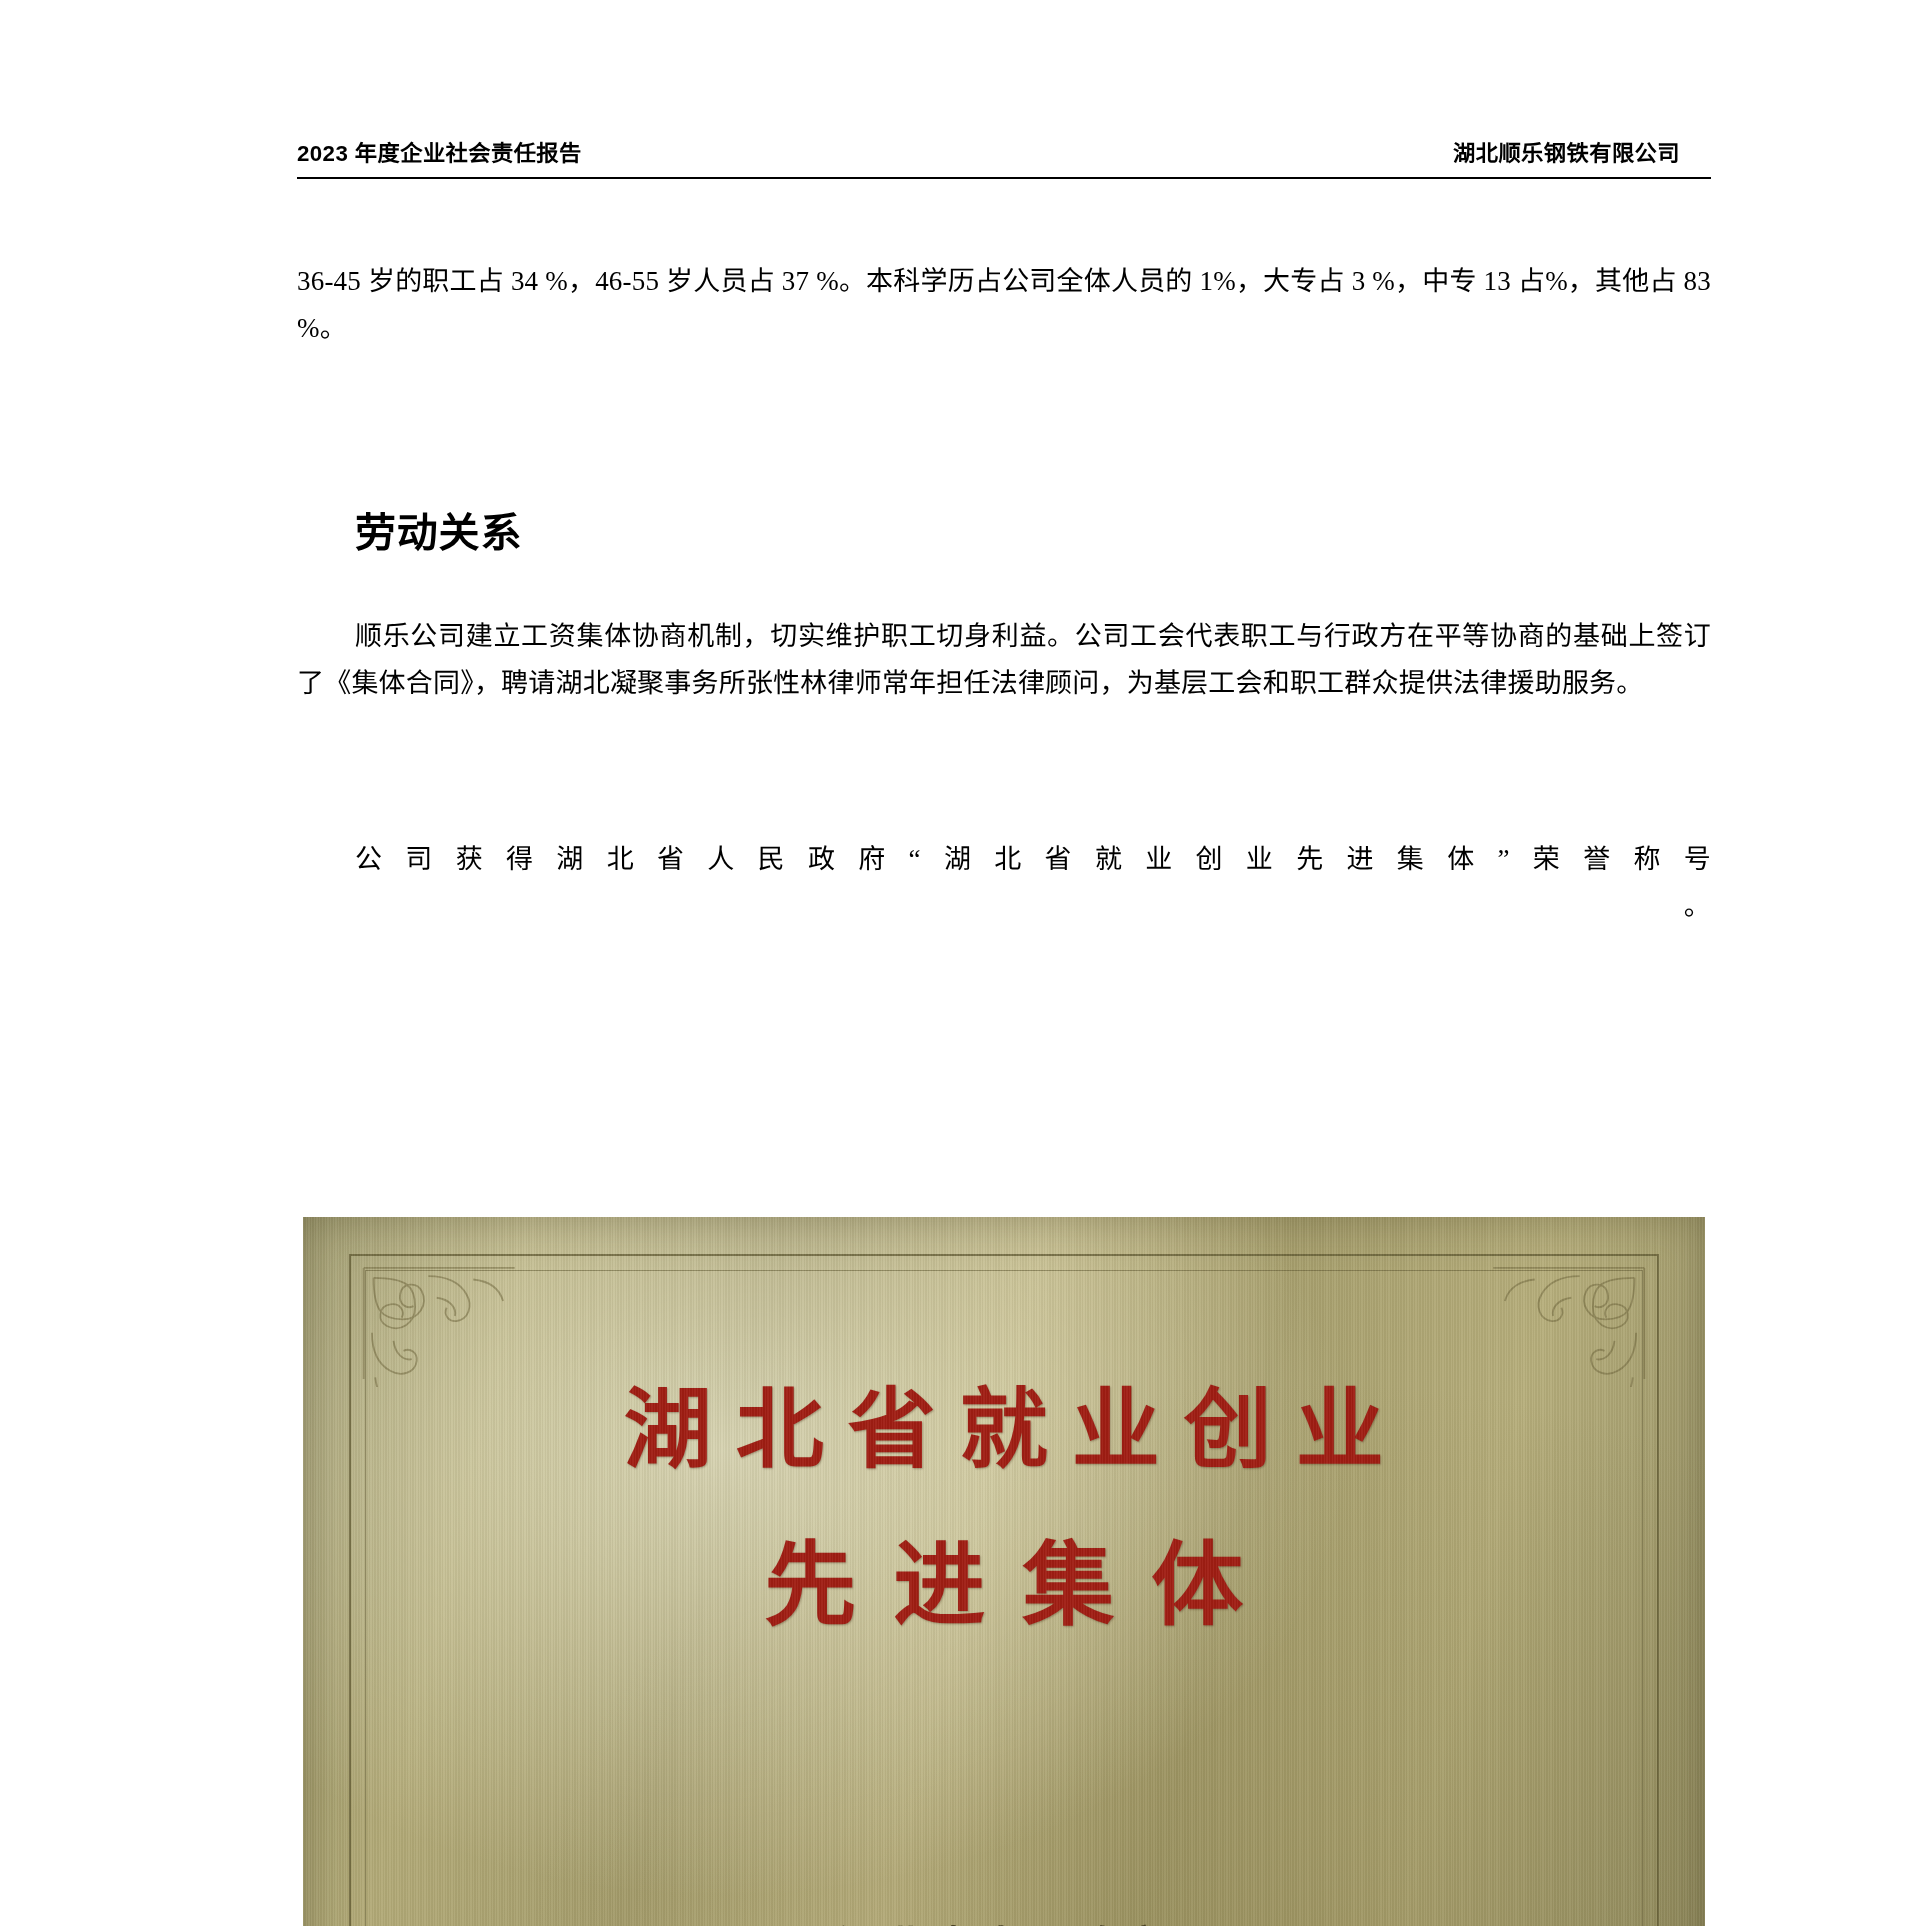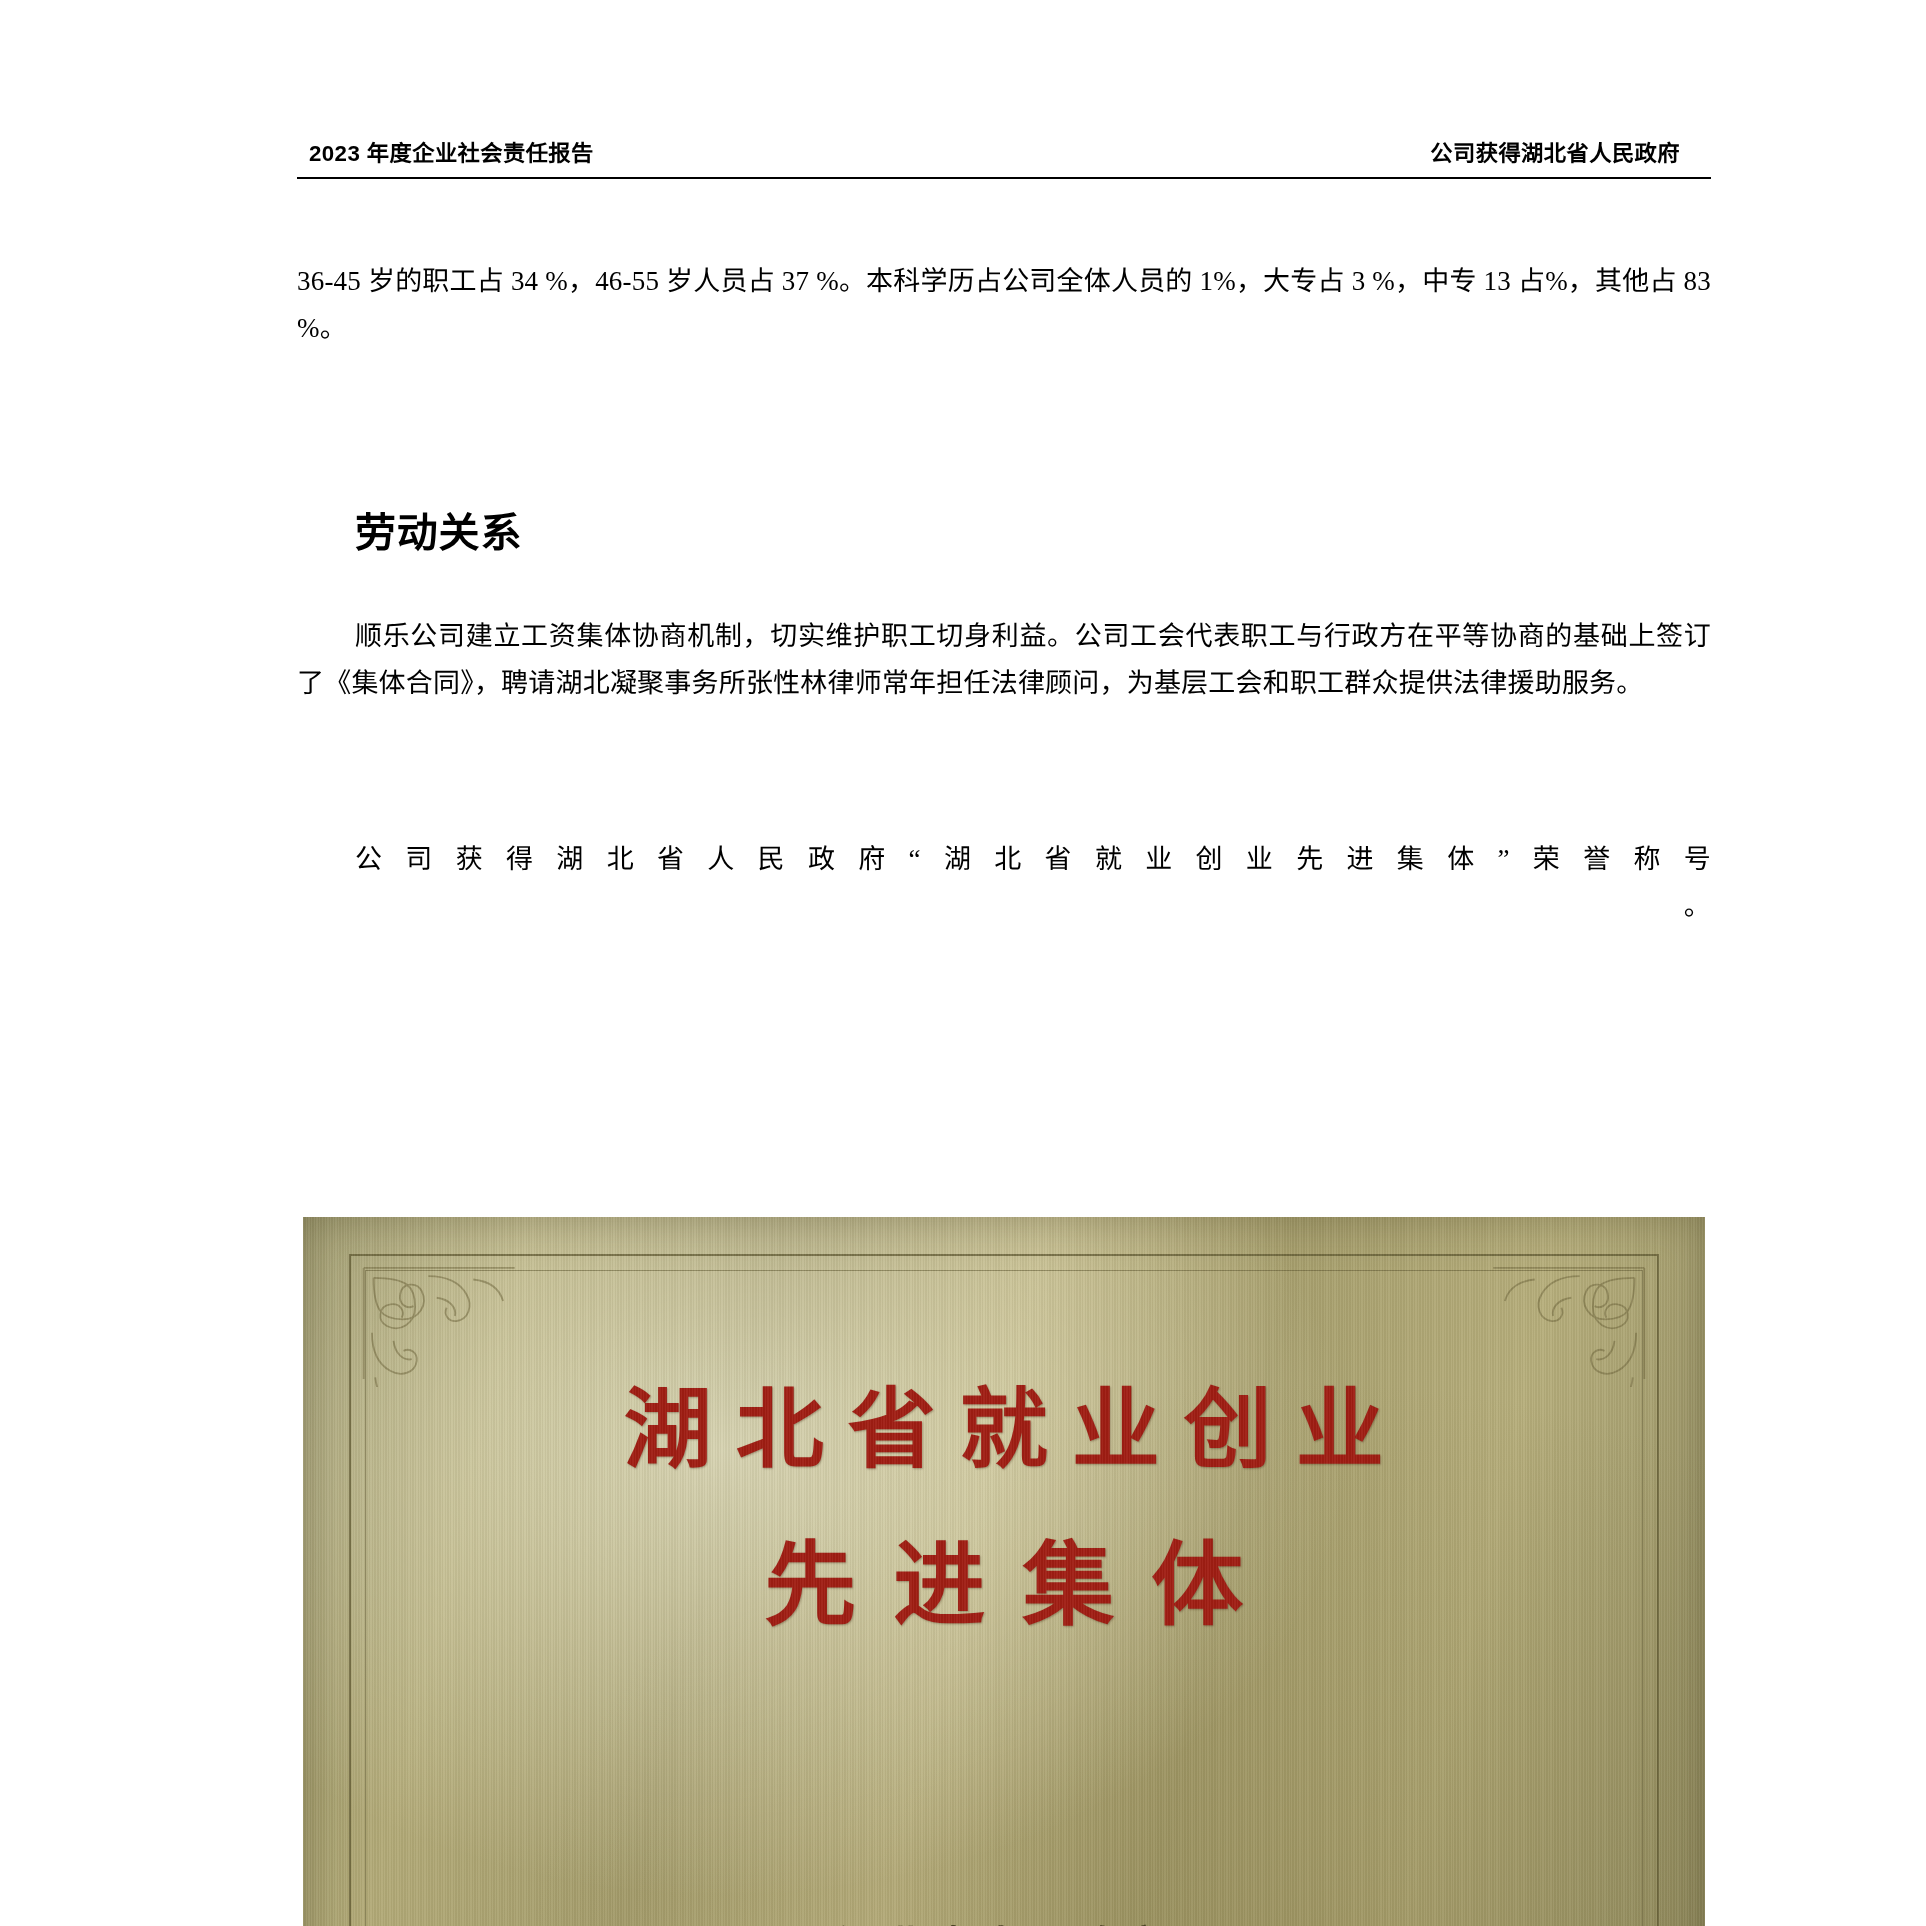--- a/index.html
+++ b/index.html
@@ -36,21 +36,20 @@
   }
   .header-inner {
     display: flex;
     justify-content: space-between;
     align-items: flex-end;
     font-family: "Liberation Sans", "DejaVu Sans", sans-serif;
     font-weight: bold;
     font-size: 22.3px;
     letter-spacing: 0.4px;
     padding-bottom: 5.4px;
-    margin-left: 12px;
   }
   .header-left { white-space: nowrap; }
   .header-right { white-space: nowrap; padding-right: 31px; }
   .header-rule {
     position: absolute;
     left: 0;
     top: 42px;
     width: 1414px;
     height: 1.5px;
     background: #000000;
@@ -177,21 +176,21 @@
 </style>
 </head>
 <body>
 
 <div class="page">
   <div class="content">
 
     <div class="header">
       <div class="header-inner">
         <span class="header-left">2023 年度企业社会责任报告</span>
-        <span class="header-right">公司获得湖北省人民政府</span>
+        <span class="header-right">湖北顺乐钢铁有限公司</span>
       </div>
       <div class="header-rule"></div>
     </div>
 
     <p class="body-block" id="para-stats">36-45 岁的职工占 34 %，46-55 岁人员占 37 %。本科学历占公司全体人员的 1%，大专占 3 %，中专 13 占%，其他占 83 %。</p>
 
     <h2 class="section-title">劳动关系</h2>
 
     <p class="body-block indent" id="para-labor-2">
       <span>公司获得湖北省人民政府“湖北省就业创业先进集体”荣誉称号</span>

